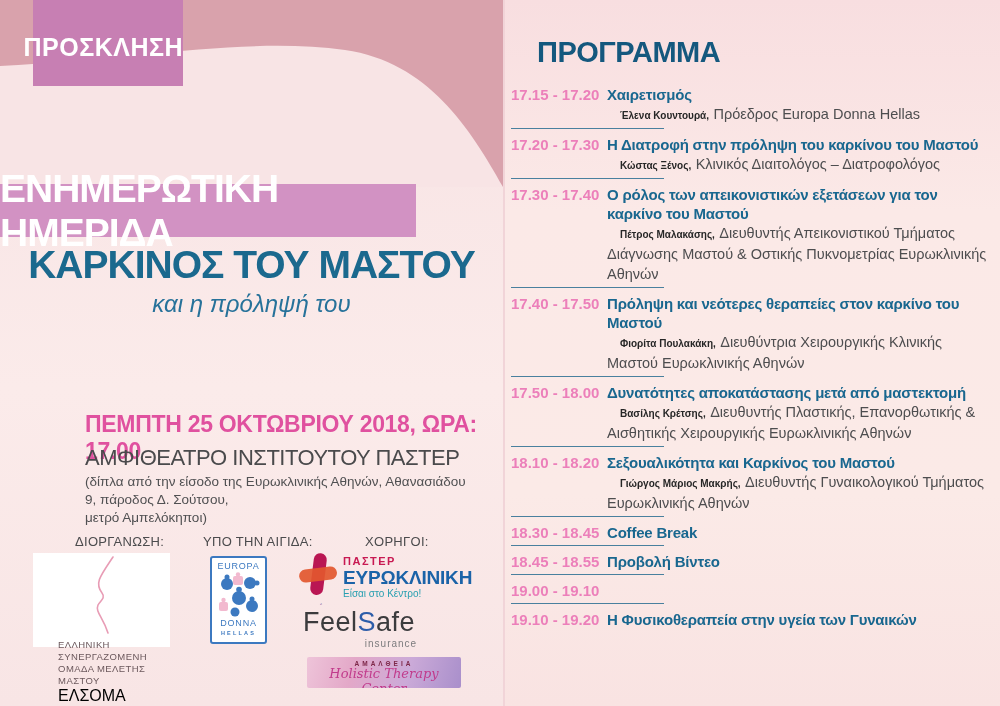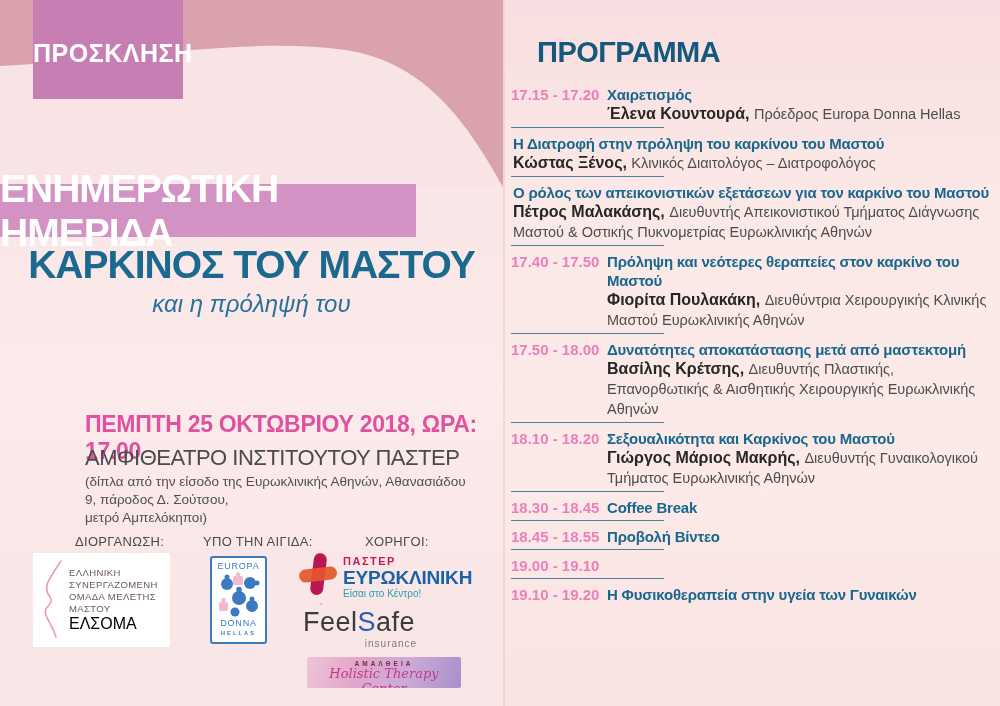--- a/index.html
+++ b/index.html
@@ -3,41 +3,41 @@
 <meta charset="utf-8">
 <style>
   html,body { margin:0; padding:0; }
   body { font-family:"Liberation Sans", sans-serif; }
   .spread { position:relative; width:1000px; height:706px; display:flex; overflow:hidden; background:#fbeae9; }
 
   
   .page-left { position:relative; width:503px; height:706px; flex:none;
     background:linear-gradient(180deg,#f7e2e3 0%,#fbebea 55%,#f8e5e5 100%); }
   .header-art { position:absolute; top:0; left:0; width:503px; height:187px; display:block; }
-  .badge { position:absolute; left:33px; top:0; width:150px; height:99px; background:#c77fb3;
-    display:flex; align-items:center; justify-content:flex-start; }
+  .badge { position:absolute; left:33px; top:0; width:150px; height:86px; background:#c77fb3;
+    display:flex; align-items:center; justify-content:flex-end; }
   .badge span { color:#fff; font-weight:bold; font-size:25px; letter-spacing:.5px; padding-top:8px; }
   .banner { position:absolute; top:184px; left:0; width:416px; height:53px; background:#d292c3;
     display:flex; align-items:center; justify-content:center; }
   .banner span { color:#fff; font-weight:bold; font-size:39px; letter-spacing:-1px; }
   .main-title { position:absolute; top:243px; left:0; width:503px; margin:0; text-align:center;
     color:#1b698e; font-size:39px; font-weight:bold; letter-spacing:-1px; }
   .sub-title { position:absolute; top:290px; left:0; width:503px; text-align:center;
     color:#27729a; font-size:24px; font-style:italic; }
   .datetime { position:absolute; top:411px; left:85px; color:#e0519f; font-weight:bold;
     font-size:23px; letter-spacing:-.3px; }
   .venue { position:absolute; top:445px; left:85px; color:#4a4a4c; font-size:22px; letter-spacing:-.5px; }
   .venue-note { position:absolute; top:473px; left:85px; width:390px; color:#505052;
     font-size:13.5px; line-height:18px; }
   .sec-label { position:absolute; top:534px; color:#4b4b4d; font-size:13px; letter-spacing:.3px; }
   #label-org { left:75px; } #label-aegis { left:203px; } #label-sponsors { left:365px; }
 
   
   .logo-elsoma { position:absolute; left:33px; top:553px; width:137px; height:94px; background:#fff;
-    display:flex; align-items:center; }
+    display:flex; align-items:center;flex-direction:column; }
   .logo-elsoma svg { flex:none; margin-left:4px; }
   .elsoma-text { padding-left:2px; }
   .elsoma-line { color:#6b585c; font-size:9.5px; line-height:12px; letter-spacing:.4px; }
 
   
   .logo-ed { position:absolute; left:210px; top:556px; width:57px; height:88px; background:#fff;
     border:2px solid #3c79c0; border-radius:3px; box-sizing:border-box;
     display:flex; flex-direction:column; align-items:center; }
   .ed-word { color:#3c79c0; font-weight:normal; font-size:9px; letter-spacing:.8px; line-height:11px; }
   .ed-sub { color:#3c79c0; font-weight:bold; font-size:5.5px; letter-spacing:2.2px; line-height:8px; }
@@ -68,21 +68,21 @@
     border-left:2px solid #f1d4d8;
     background:linear-gradient(180deg,#f8dee0 0%,#fbe9e7 30%,#fbeae7 70%,#f9e3e2 100%); }
   .program-header { margin:36px 0 0 32px; color:#14587e; font-size:29px; font-weight:bold; letter-spacing:-.5px; }
   #program-list { margin:12px 0 0 6px; }
   .program-item { padding:2px 0; }
   .program-row { display:flex; }
   .time { flex:none; width:94px; color:#ec7fba; font-weight:bold; font-size:15px; line-height:19px; padding-top:2px; }
   .content { flex:1; padding:2px 10px 0 2px; }
   .ititle { color:#19678f; font-weight:bold; font-size:15px; line-height:19px; letter-spacing:-.2px; }
   .speaker-line { line-height:19px; }
-  .speaker { color:#262626; font-weight:bold; font-size:16px; }
+  .speaker { color:#262626; font-weight:bold; font-size:10px;margin-left:13px; }
   .role { color:#4d4d4f; font-size:14.5px; }
   .sep { border:none; border-top:1px solid #49809e; width:153px; margin:3px 0 0 0; }
 </style>
 </head>
 <body>
 
 <div class="spread">
 
   <section class="page-left">
 
@@ -194,33 +194,35 @@
           <span class="speaker">Έλενα Κουντουρά,</span>
           <span class="role">Πρόεδρος Europa Donna Hellas</span>
         </div>
       </div>
     </div>
     <hr class="sep">
   </div>
 
   <div class="program-item">
     <div class="program-row">
+      <div class="time">17.20 - 17.30</div>
       <div class="content">
         <div class="ititle">Η Διατροφή στην πρόληψη του καρκίνου του Μαστού</div>
         <div class="speaker-line">
           <span class="speaker">Κώστας Ξένος,</span>
           <span class="role">Κλινικός Διαιτολόγος – Διατροφολόγος</span>
         </div>
       </div>
     </div>
     <hr class="sep">
   </div>
 
   <div class="program-item">
     <div class="program-row">
+      <div class="time">17.30 - 17.40</div>
       <div class="content">
         <div class="ititle">Ο ρόλος των απεικονιστικών εξετάσεων για τον καρκίνο του Μαστού</div>
         <div class="speaker-line">
           <span class="speaker">Πέτρος Μαλακάσης,</span>
           <span class="role">Διευθυντής Απεικονιστικού Τμήματος Διάγνωσης Μαστού &amp; Οστικής Πυκνομετρίας Ευρωκλινικής Αθηνών</span>
         </div>
       </div>
     </div>
     <hr class="sep">
   </div>

